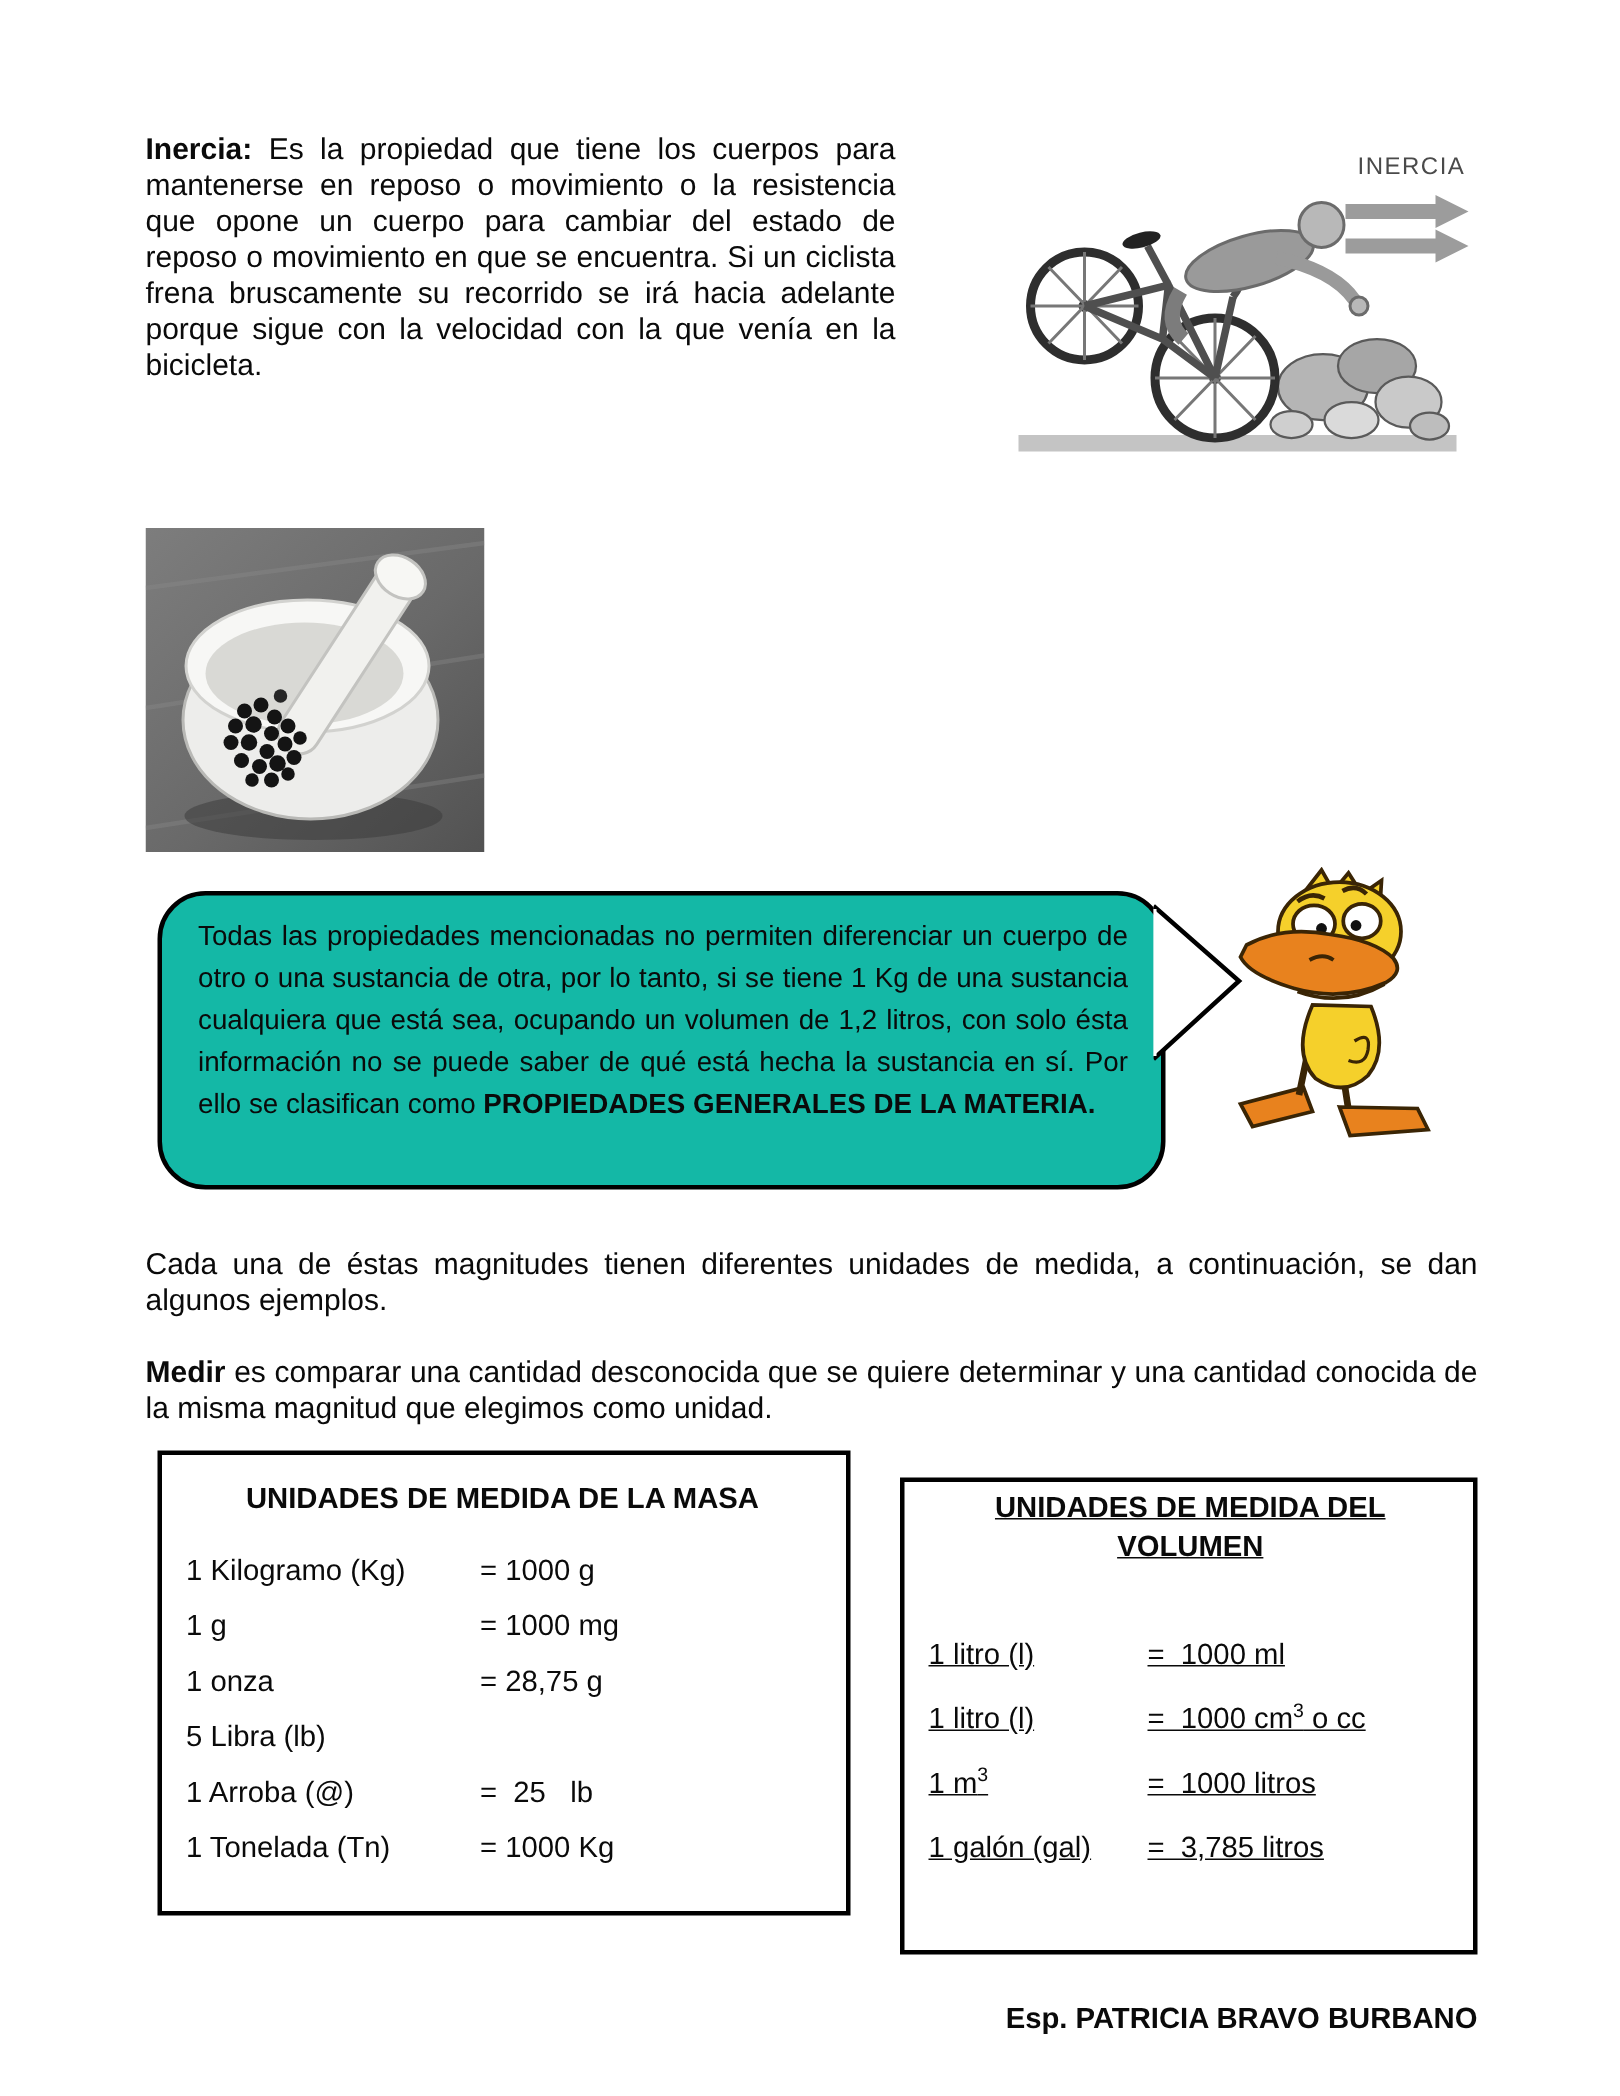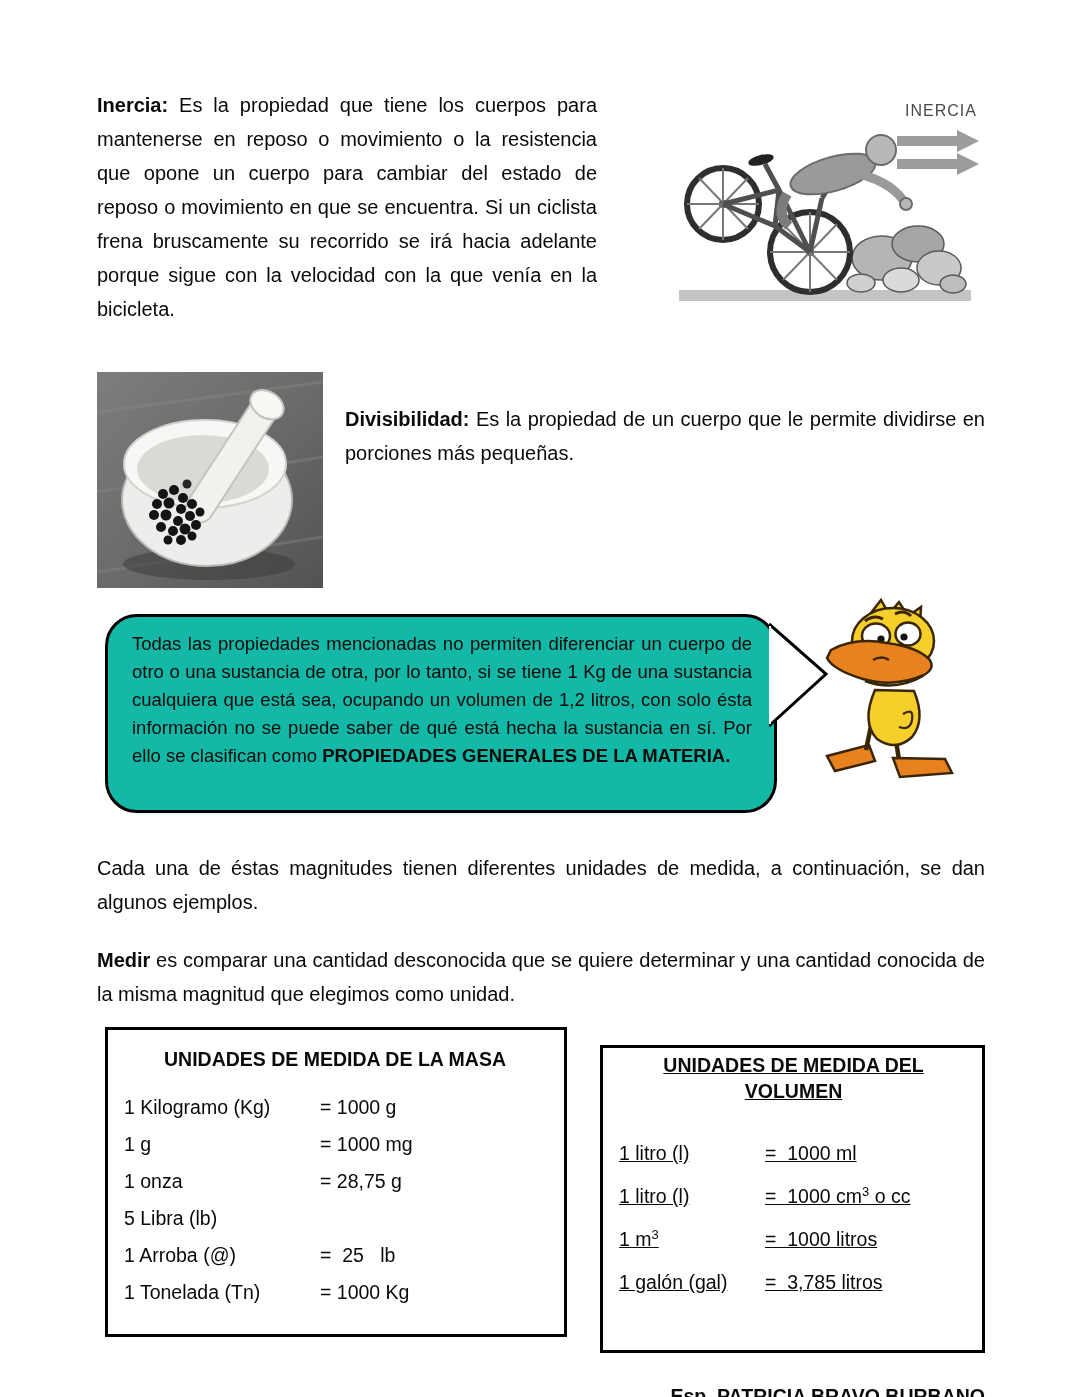--- a/index.html
+++ b/index.html
@@ -7,21 +7,21 @@
     position:relative;
     width:1080px;height:1397px;
     background:#ffffff;
     font-family:"Liberation Sans","DejaVu Sans",sans-serif;
     color:#0a0a0a;
     box-sizing:border-box;
     padding:88px 95px 0 97px;
     overflow:hidden;
   }
   p{margin:0;}
-  .body-text{font-size:20px;line-height:34px;text-align:justify;}
+  .body-text{font-size:20px;line-height:24px;text-align:justify;}
   b{font-weight:bold;}
 
   
   .row1{display:flex;align-items:flex-start;}
   .inercia-col{width:500px;}
   .fig-bicycle{margin-left:auto;margin-top:6px;width:310px;height:212px;flex:0 0 auto;}
 
   
   .row2{display:flex;align-items:flex-start;margin-top:46px;}
   .fig-mortar{width:226px;height:216px;flex:0 0 auto;}
@@ -46,21 +46,21 @@
   .cada{margin-top:29px;}
 
   
   .tables{display:flex;margin-top:16px;align-items:flex-start;justify-content:center;}
   .tbox{border:3px solid #000;box-sizing:border-box;background:#fff;}
   .tbox-mass{margin-left:8px;width:462px;padding:16px 18px 18px 16px;}
   .tbox-vol{margin-left:33px;margin-top:18px;width:385px;padding:4px 14px 38px 16px;text-decoration:underline;}
   .ttitle{font-weight:bold;font-size:19.5px;line-height:26px;text-align:center;}
   .ttitle-vol{max-width:300px;margin:0 auto;}
   .trows-mass{margin-top:22px;}
-  .trows-vol{margin-top:36px;}
+  .trows-vol{margin-top:46px;}
   .trow{display:grid;font-size:19.5px;line-height:26px;}
   .trow-mass{grid-template-columns:196px 1fr;margin-bottom:11px;}
   .trow-vol{grid-template-columns:146px 1fr;margin-bottom:17px;}
   .val{white-space:pre;}
   .val2{display:inline-block;padding-left:17px;white-space:pre;}
   sup{font-size:13px;line-height:0;}
 
   
   .footer{margin-top:30px;text-align:right;font-weight:bold;font-size:19.5px;line-height:27px;}
 </style>
@@ -156,23 +156,20 @@
         <circle cx="64" cy="155" r="5"></circle>
           <circle cx="76" cy="159" r="5"></circle>
           <circle cx="88" cy="157" r="5.5"></circle>
         <circle cx="99" cy="153" r="5"></circle>
           <circle cx="71" cy="168" r="4.5"></circle>
           <circle cx="84" cy="168" r="5"></circle>
         <circle cx="95" cy="164" r="4.5"></circle>
           <circle cx="90" cy="112" r="4.5" fill="#262626"></circle>
       </g>
     </svg>
-    <div class="divis-col body-text">
-      <p><b>Divisibilidad:</b><span> Es la propiedad de un cuerpo que le permite dividirse en porciones más pequeñas.</span></p>
-    </div>
   </div>
 
   <div class="row3">
     <div class="bubble">
       <span>Todas las propiedades mencionadas no permiten diferenciar un cuerpo de otro o una sustancia de otra, por lo tanto, si se tiene 1 Kg de una sustancia cualquiera que está sea, ocupando un volumen de 1,2 litros, con solo ésta información no se puede saber de qué está hecha la sustancia en sí. Por ello se clasifican como </span><b>PROPIEDADES GENERALES DE LA MATERIA.</b>
     </div>
     <svg class="bubble-tail" viewBox="0 0 62 106" aria-hidden="true">
       <path d="M0,2 L57,52 L0,104" fill="#ffffff" stroke="#000" stroke-width="3"></path>
       <rect x="-2" y="4" width="4" height="98" fill="#ffffff"></rect>
     </svg>

